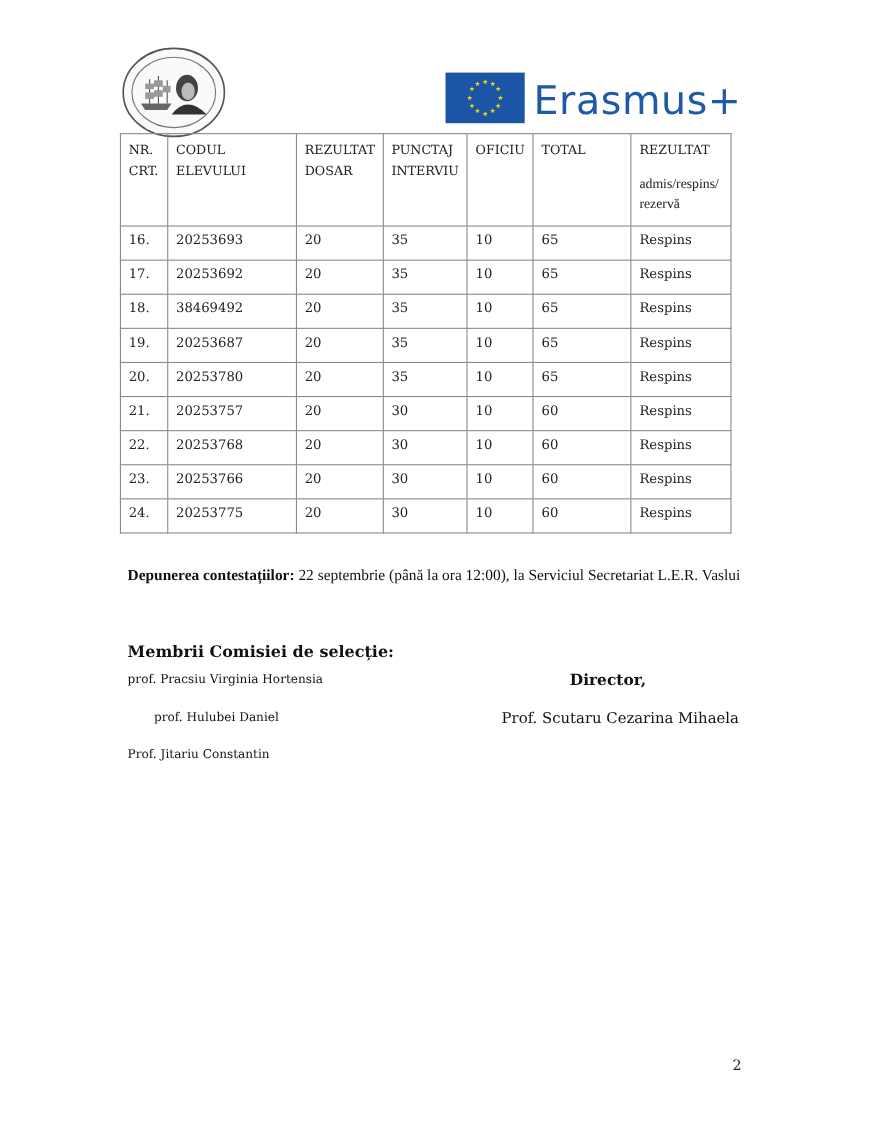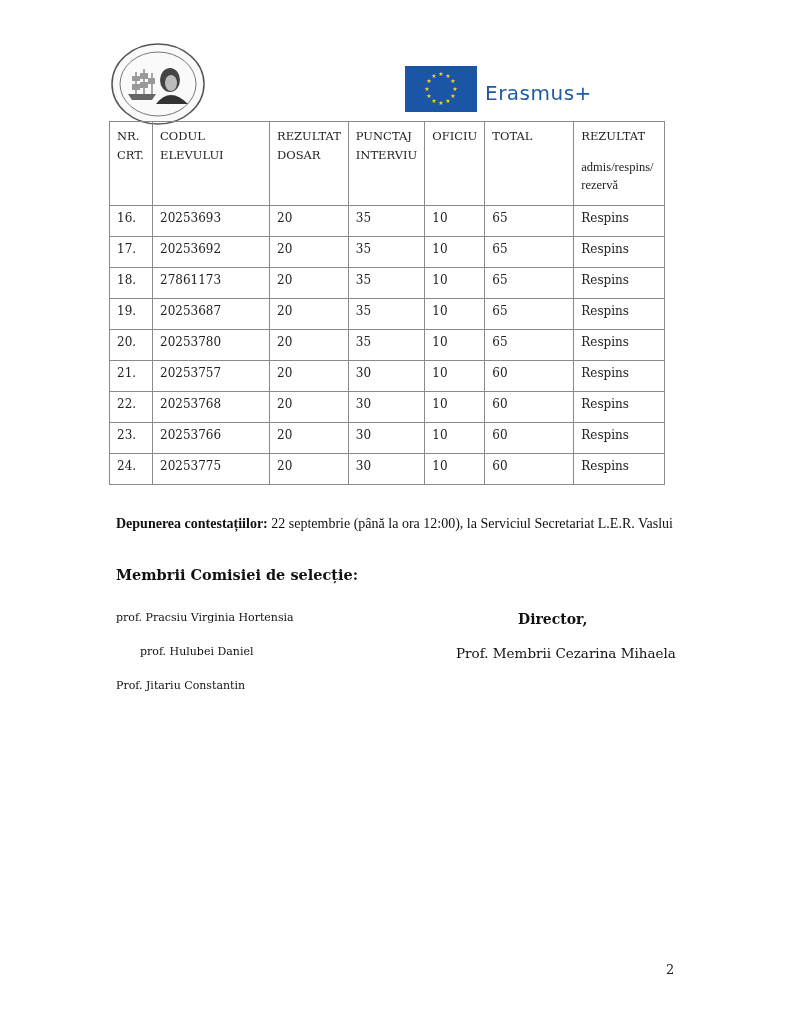--- a/index.html
+++ b/index.html
@@ -3,36 +3,36 @@
 <meta charset="utf-8">
 <style>
   html, body { margin: 0; padding: 0; background: #ffffff; }
   body { width: 791px; height: 1024px; position: relative; overflow: hidden; color: #111; }
   .page { position: absolute; left: 0; top: 0; width: 791px; height: 1024px; }
 
   
   .school-logo { position: absolute; left: 108px; top: 42px; width: 100px; height: 84px; }
   .erasmus { position: absolute; left: 405px; top: 66px; width: 235px; height: 46px; }
   .eu-flag { position: absolute; left: 0; top: 0; width: 72px; height: 46px; background: #1b56a6; }
-  .erasmus-text { position: absolute; left: 80px; top: 8px; font-family: "DejaVu Sans", sans-serif; font-size: 20px; color: #1f5aa5; letter-spacing: 0.5px; line-height: 38px; white-space: nowrap; }
+  .erasmus-text { position: absolute; left: 80px; top: 8px; font-family: "DejaVu Sans", sans-serif; font-size: 36px; color: #1f5aa5; letter-spacing: 0.5px; line-height: 38px; white-space: nowrap; }
 
   
   table.results { position: absolute; left: 109px; top: 121px; border-collapse: collapse; font-family: "DejaVu Serif", serif; font-size: 12px; color: #222; }
   table.results td, table.results th { border: 1px solid #8a8a8a; vertical-align: top; text-align: left; font-weight: normal; padding: 5px 7px 0 7px; }
   table.results th { height: 78px; line-height: 19px; font-size: 11.5px; }
   table.results td { height: 25px; }
   .hdr-sub { display: block; margin-top: 12px; font-family: "Liberation Serif", serif; font-size: 12.5px; line-height: 18px; }
   .c1 { width: 28px; } .c2 { width: 102px; } .c3 { width: 58px; } .c4 { width: 52px; }
   .c5 { width: 37px; } .c6 { width: 74px; margin-left: 37px; } .c7 { width: 76px; }
 
   
   .deadline { position: absolute; left: 116px; top: 516px; font-family: "Liberation Serif", serif; font-size: 14px; color: #111; white-space: nowrap; }
   .deadline b { font-weight: bold; text-align: center; }
 
-  .committee-title { position: absolute; left: 116px; top: 566px; font-family: "DejaVu Serif", serif; font-size: 14.5px; font-weight: bold; color: #111; white-space: nowrap; }
+  .committee-title { position: absolute; left: 116px; top: 584px; font-family: "DejaVu Serif", serif; font-size: 14.5px; font-weight: bold; color: #111; white-space: nowrap; }
   .member { position: absolute; left: 116px; font-family: "DejaVu Serif", serif; font-size: 11px; color: #111; white-space: nowrap; }
   .director-title { position: absolute; left: 518px; top: 611px; font-family: "DejaVu Serif", serif; font-size: 14px; font-weight: bold; color: #111; white-space: nowrap; }
   .director-name { position: absolute; left: 456px; top: 645px; font-family: "DejaVu Serif", serif; font-size: 13.5px; color: #111; white-space: nowrap; }
 
   .page-number { position: absolute; left: 666px; top: 962px; font-family: "DejaVu Serif", serif; font-size: 13px; color: #222; }
 </style>
 </head>
 <body>
 
 <div class="page">
@@ -109,21 +109,21 @@
         <td>17.</td>
         <td>20253692</td>
         <td>20</td>
         <td>35</td>
         <td>10</td>
         <td>65</td>
         <td>Respins</td>
       </tr>
       <tr>
         <td>18.</td>
-        <td>27861173</td>
+        <td>38469492</td>
         <td>20</td>
         <td>35</td>
         <td>10</td>
         <td>65</td>
         <td>Respins</td>
       </tr>
       <tr>
         <td>19.</td>
         <td>20253687</td>
         <td>20</td>
@@ -183,16 +183,16 @@
   <div class="deadline">
     <b>Depunerea contestațiilor:</b><span> 22 septembrie (până la ora 12:00), la Serviciul Secretariat L.E.R. Vaslui</span>
   </div>
 
   <div class="committee-title">Membrii Comisiei de selecție:</div>
   <div class="member" style="top:611px;">prof. Pracsiu Virginia Hortensia</div>
   <div class="member" style="top:645px;margin-left:24px;">prof. Hulubei Daniel</div>
   <div class="member" style="top:679px;">Prof. Jitariu Constantin</div>
 
   <div class="director-title">Director,</div>
-  <div class="director-name">Prof. Membrii Cezarina Mihaela</div>
+  <div class="director-name">Prof. Scutaru Cezarina Mihaela</div>
 
   <div class="page-number">2</div>
 </div>
 
 </body></html>

